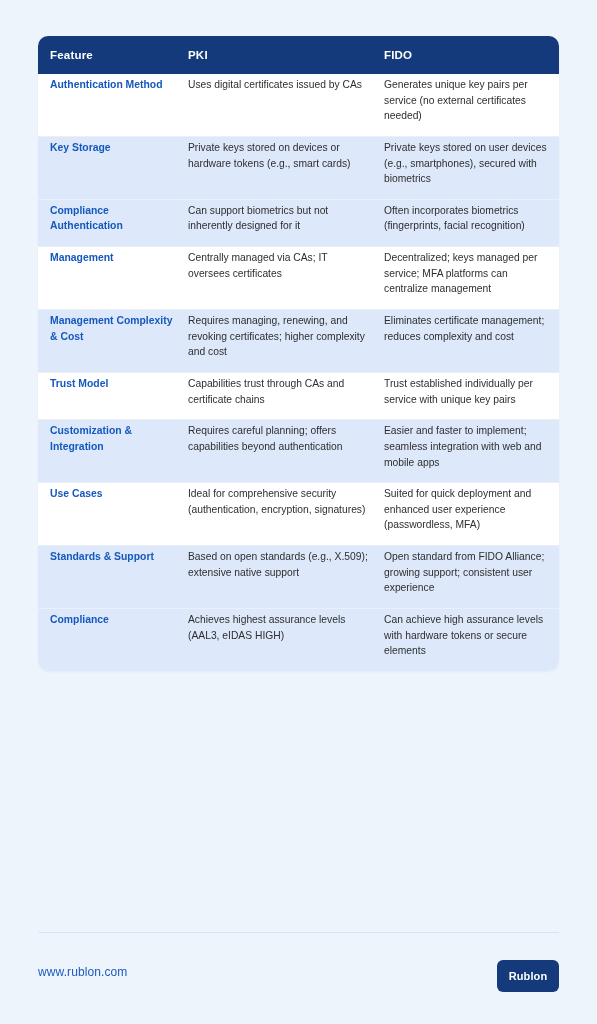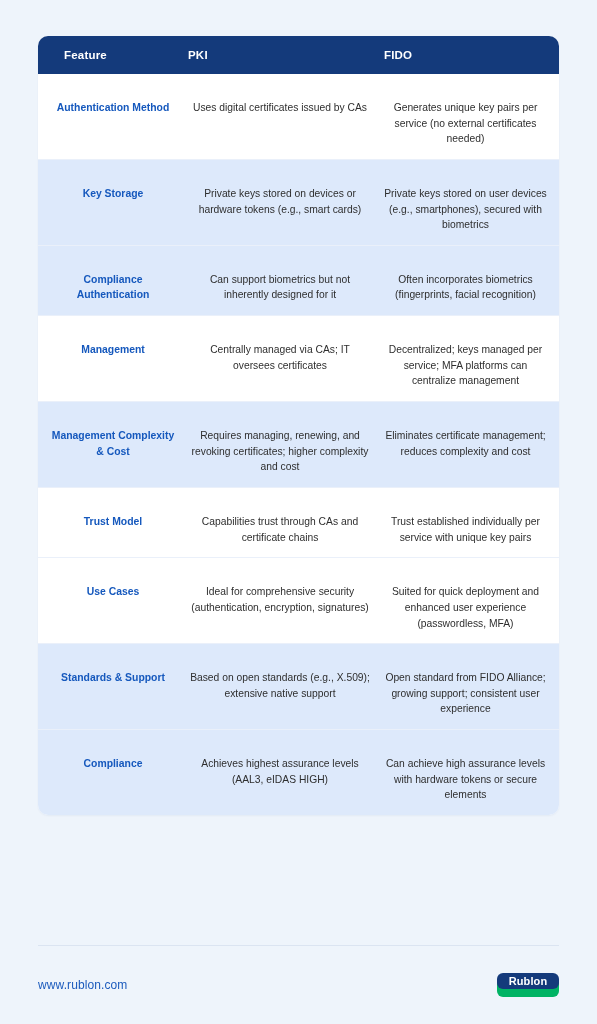--- a/index.html
+++ b/index.html
@@ -45,50 +45,49 @@
   thead th {
     background: #143a7b;
     color: #ffffff;
     font-size: 11.5px;
     font-weight: bold;
     text-align: left;
     letter-spacing: 0.2px;
     padding: 13px 12px 13px 0;
     vertical-align: middle;
   }
-  thead th.first { padding-left: 26px; }
+  thead th.first { padding-left: 12px; }
 
   tbody tr.shaded td { background: #dde9fb; }
   tbody tr.plain  td { background: #ffffff; }
 
   tbody td {
-    padding: 26px 12px 12px 0;
+    padding: 3px 12px 12px 0;
     vertical-align: top;
     font-size: 10.3px;
     line-height: 1.52;
     color: #2e2e2e;
     border-bottom: 1px solid #eaf0fa;
-    text-align: center;
   }
   tbody tr:last-child td { border-bottom: none; }
 
   tbody td.feature {
     padding-left: 12px;
     color: #1558bd;
     font-weight: bold;
     font-size: 10.4px;
     line-height: 1.5;
   }
 
   
   .footer {
     position: absolute;
     left: 38px;
     right: 38px;
-    bottom: 0;
+    bottom: 13px;
     height: 78px;
     border-top: 1px solid #dbe4f1;
     display: flex;
     align-items: center;
     justify-content: space-between;
   }
   .site-url {
     font-size: 12px;
     color: #1c5bbd;
     letter-spacing: 0.1px;
@@ -103,21 +102,21 @@
     left: 0; right: 0;
     bottom: 0;
     height: 20px;
     background: #00b364;
     border-radius: 6px;
   }
   .logo .navy {
     position: absolute;
     left: 0; right: 0;
     top: 0;
-    height: 16px;
+    height: 32px;
     background: #143a7b;
     border-radius: 6px;
     color: #ffffff;
     font-size: 11px;
     font-weight: bold;
     display: flex;
     align-items: center;
     justify-content: center;
     letter-spacing: 0.1px;
   }
@@ -165,20 +164,25 @@
           <tr class="shaded">
             <td class="feature">Management Complexity &amp; Cost</td>
             <td>Requires managing, renewing, and revoking certificates; higher complexity and cost</td>
             <td>Eliminates certificate management; reduces complexity and cost</td>
           </tr>
           <tr class="plain">
             <td class="feature">Trust Model</td>
             <td>Capabilities trust through CAs and certificate chains</td>
             <td>Trust established individually per service with unique key pairs</td>
           </tr>
+          <tr class="shaded">
+            <td class="feature">Customization &amp; Integration</td>
+            <td>Requires careful planning; offers capabilities beyond authentication</td>
+            <td>Easier and faster to implement; seamless integration with web and mobile apps</td>
+          </tr>
           <tr class="plain">
             <td class="feature">Use Cases</td>
             <td>Ideal for comprehensive security (authentication, encryption, signatures)</td>
             <td>Suited for quick deployment and enhanced user experience (passwordless, MFA)</td>
           </tr>
           <tr class="shaded">
             <td class="feature">Standards &amp; Support</td>
             <td>Based on open standards (e.g., X.509); extensive native support</td>
             <td>Open standard from FIDO Alliance; growing support; consistent user experience</td>
           </tr>

